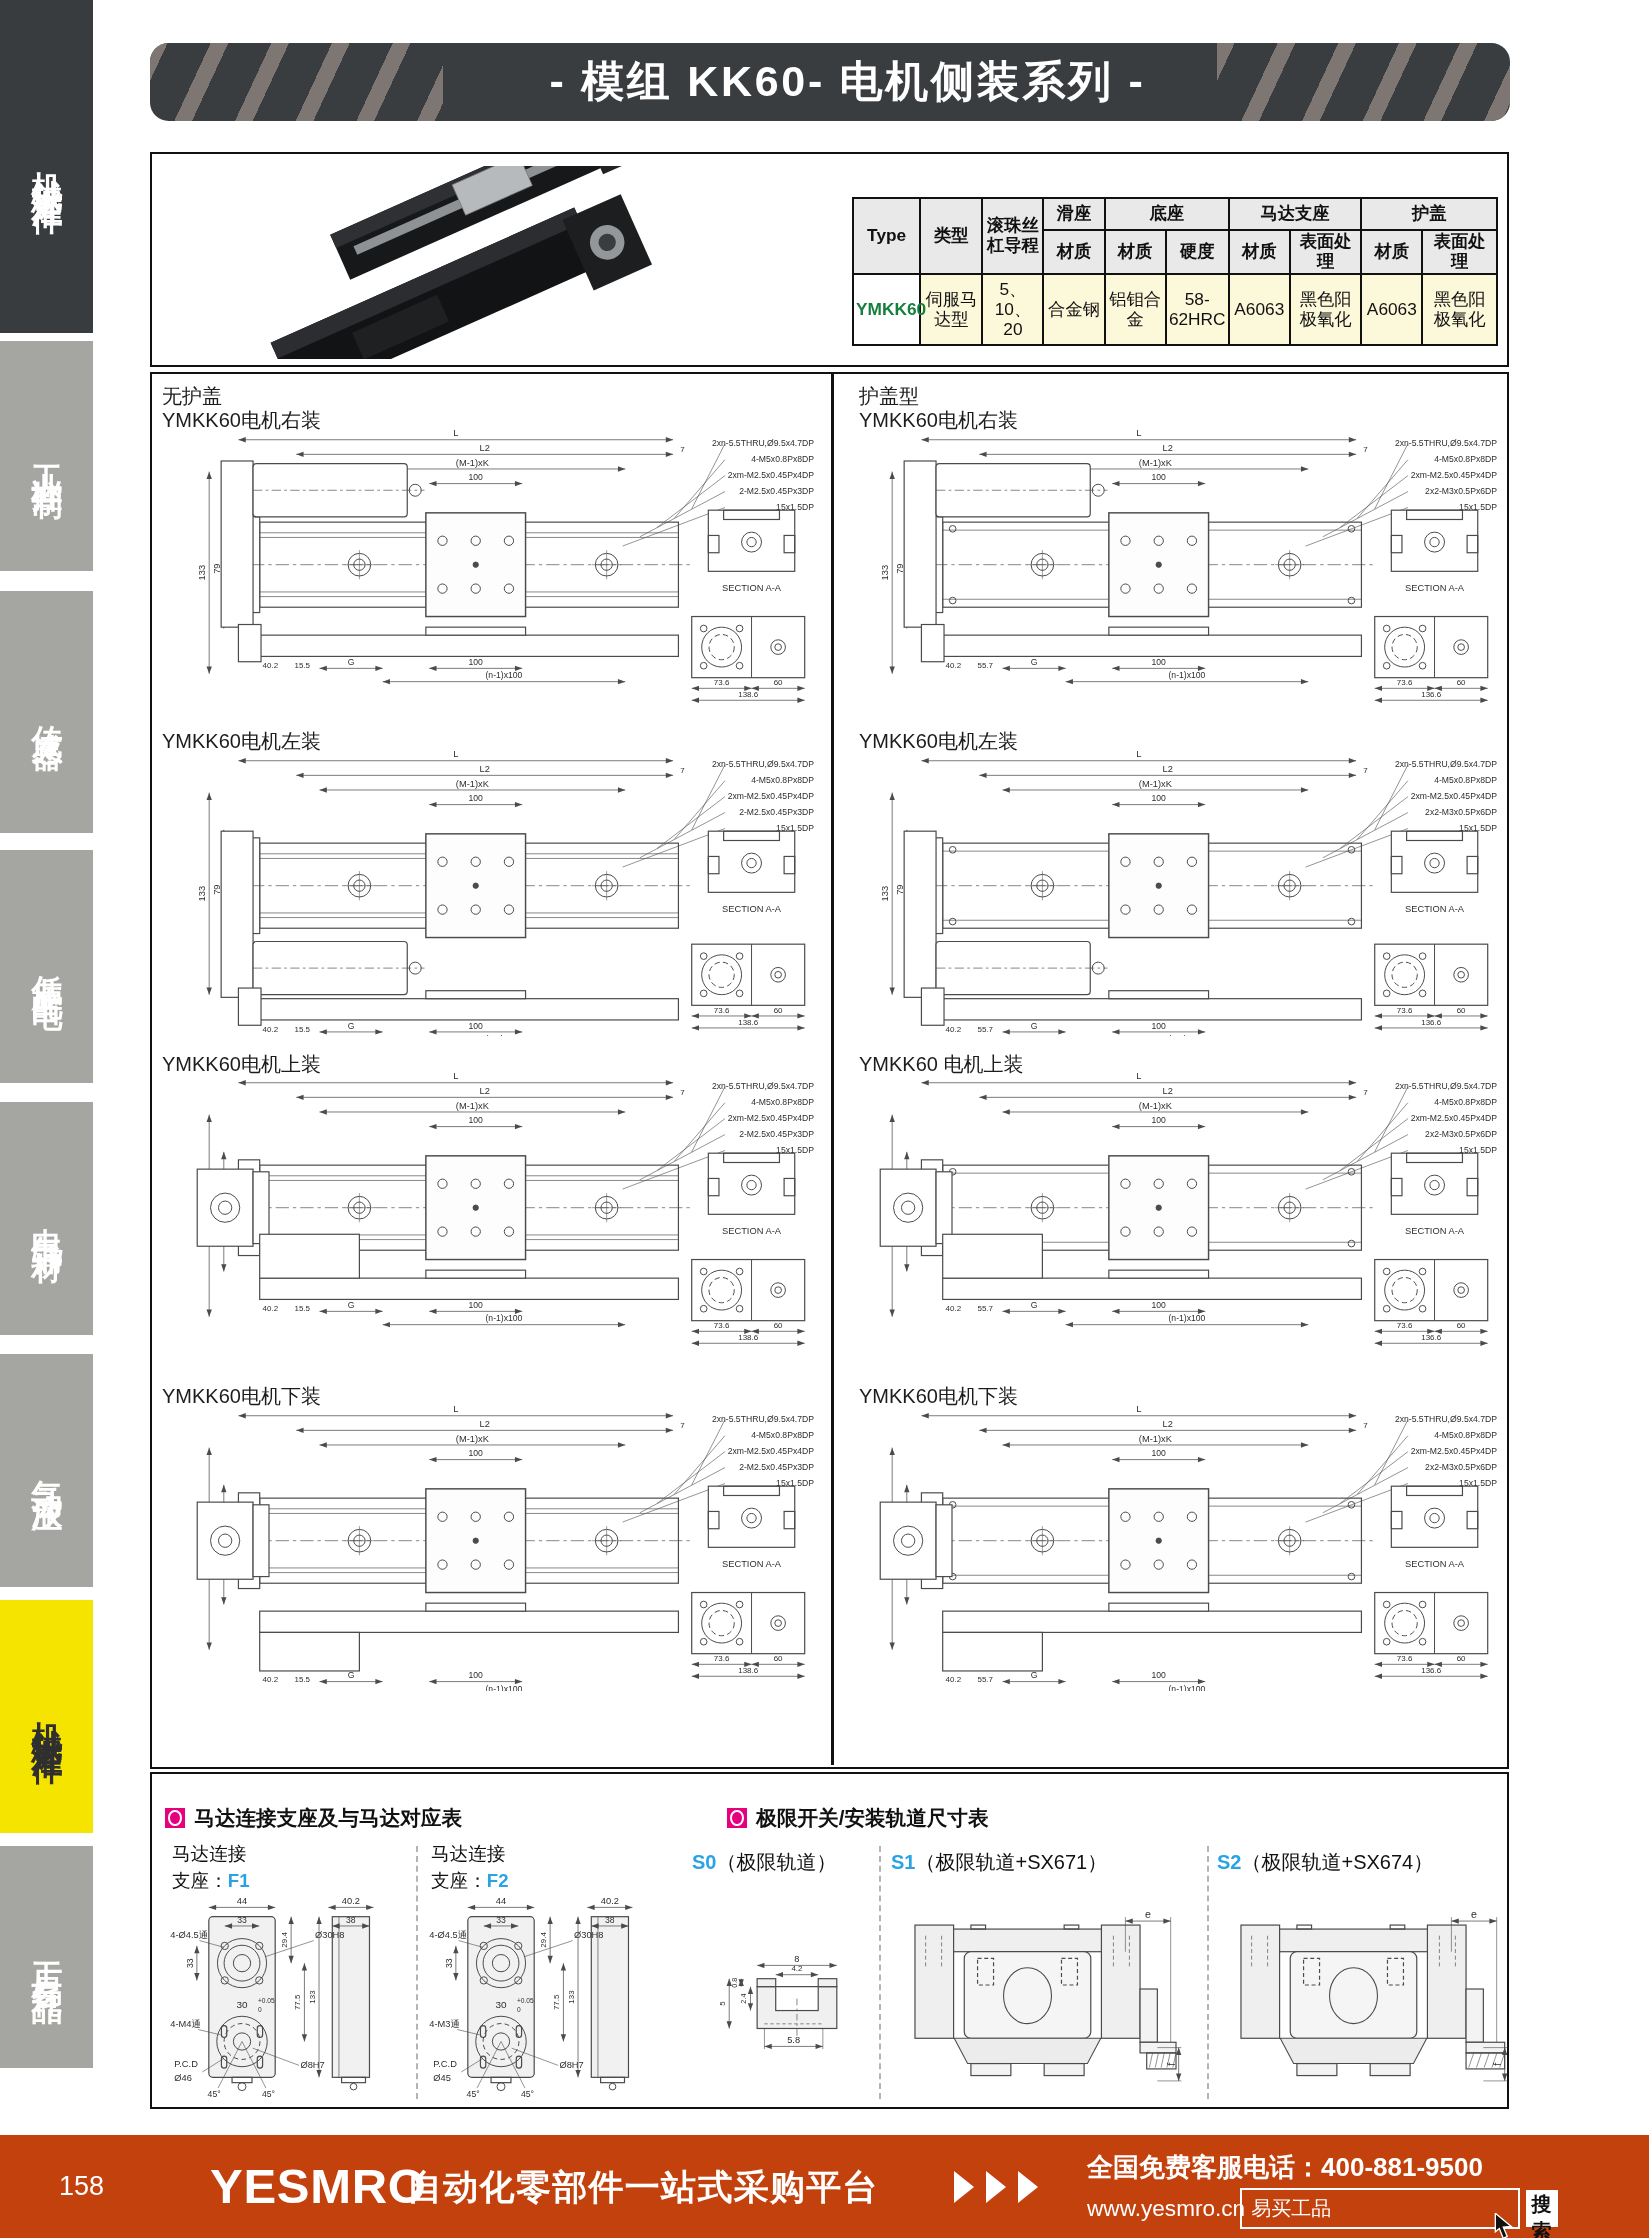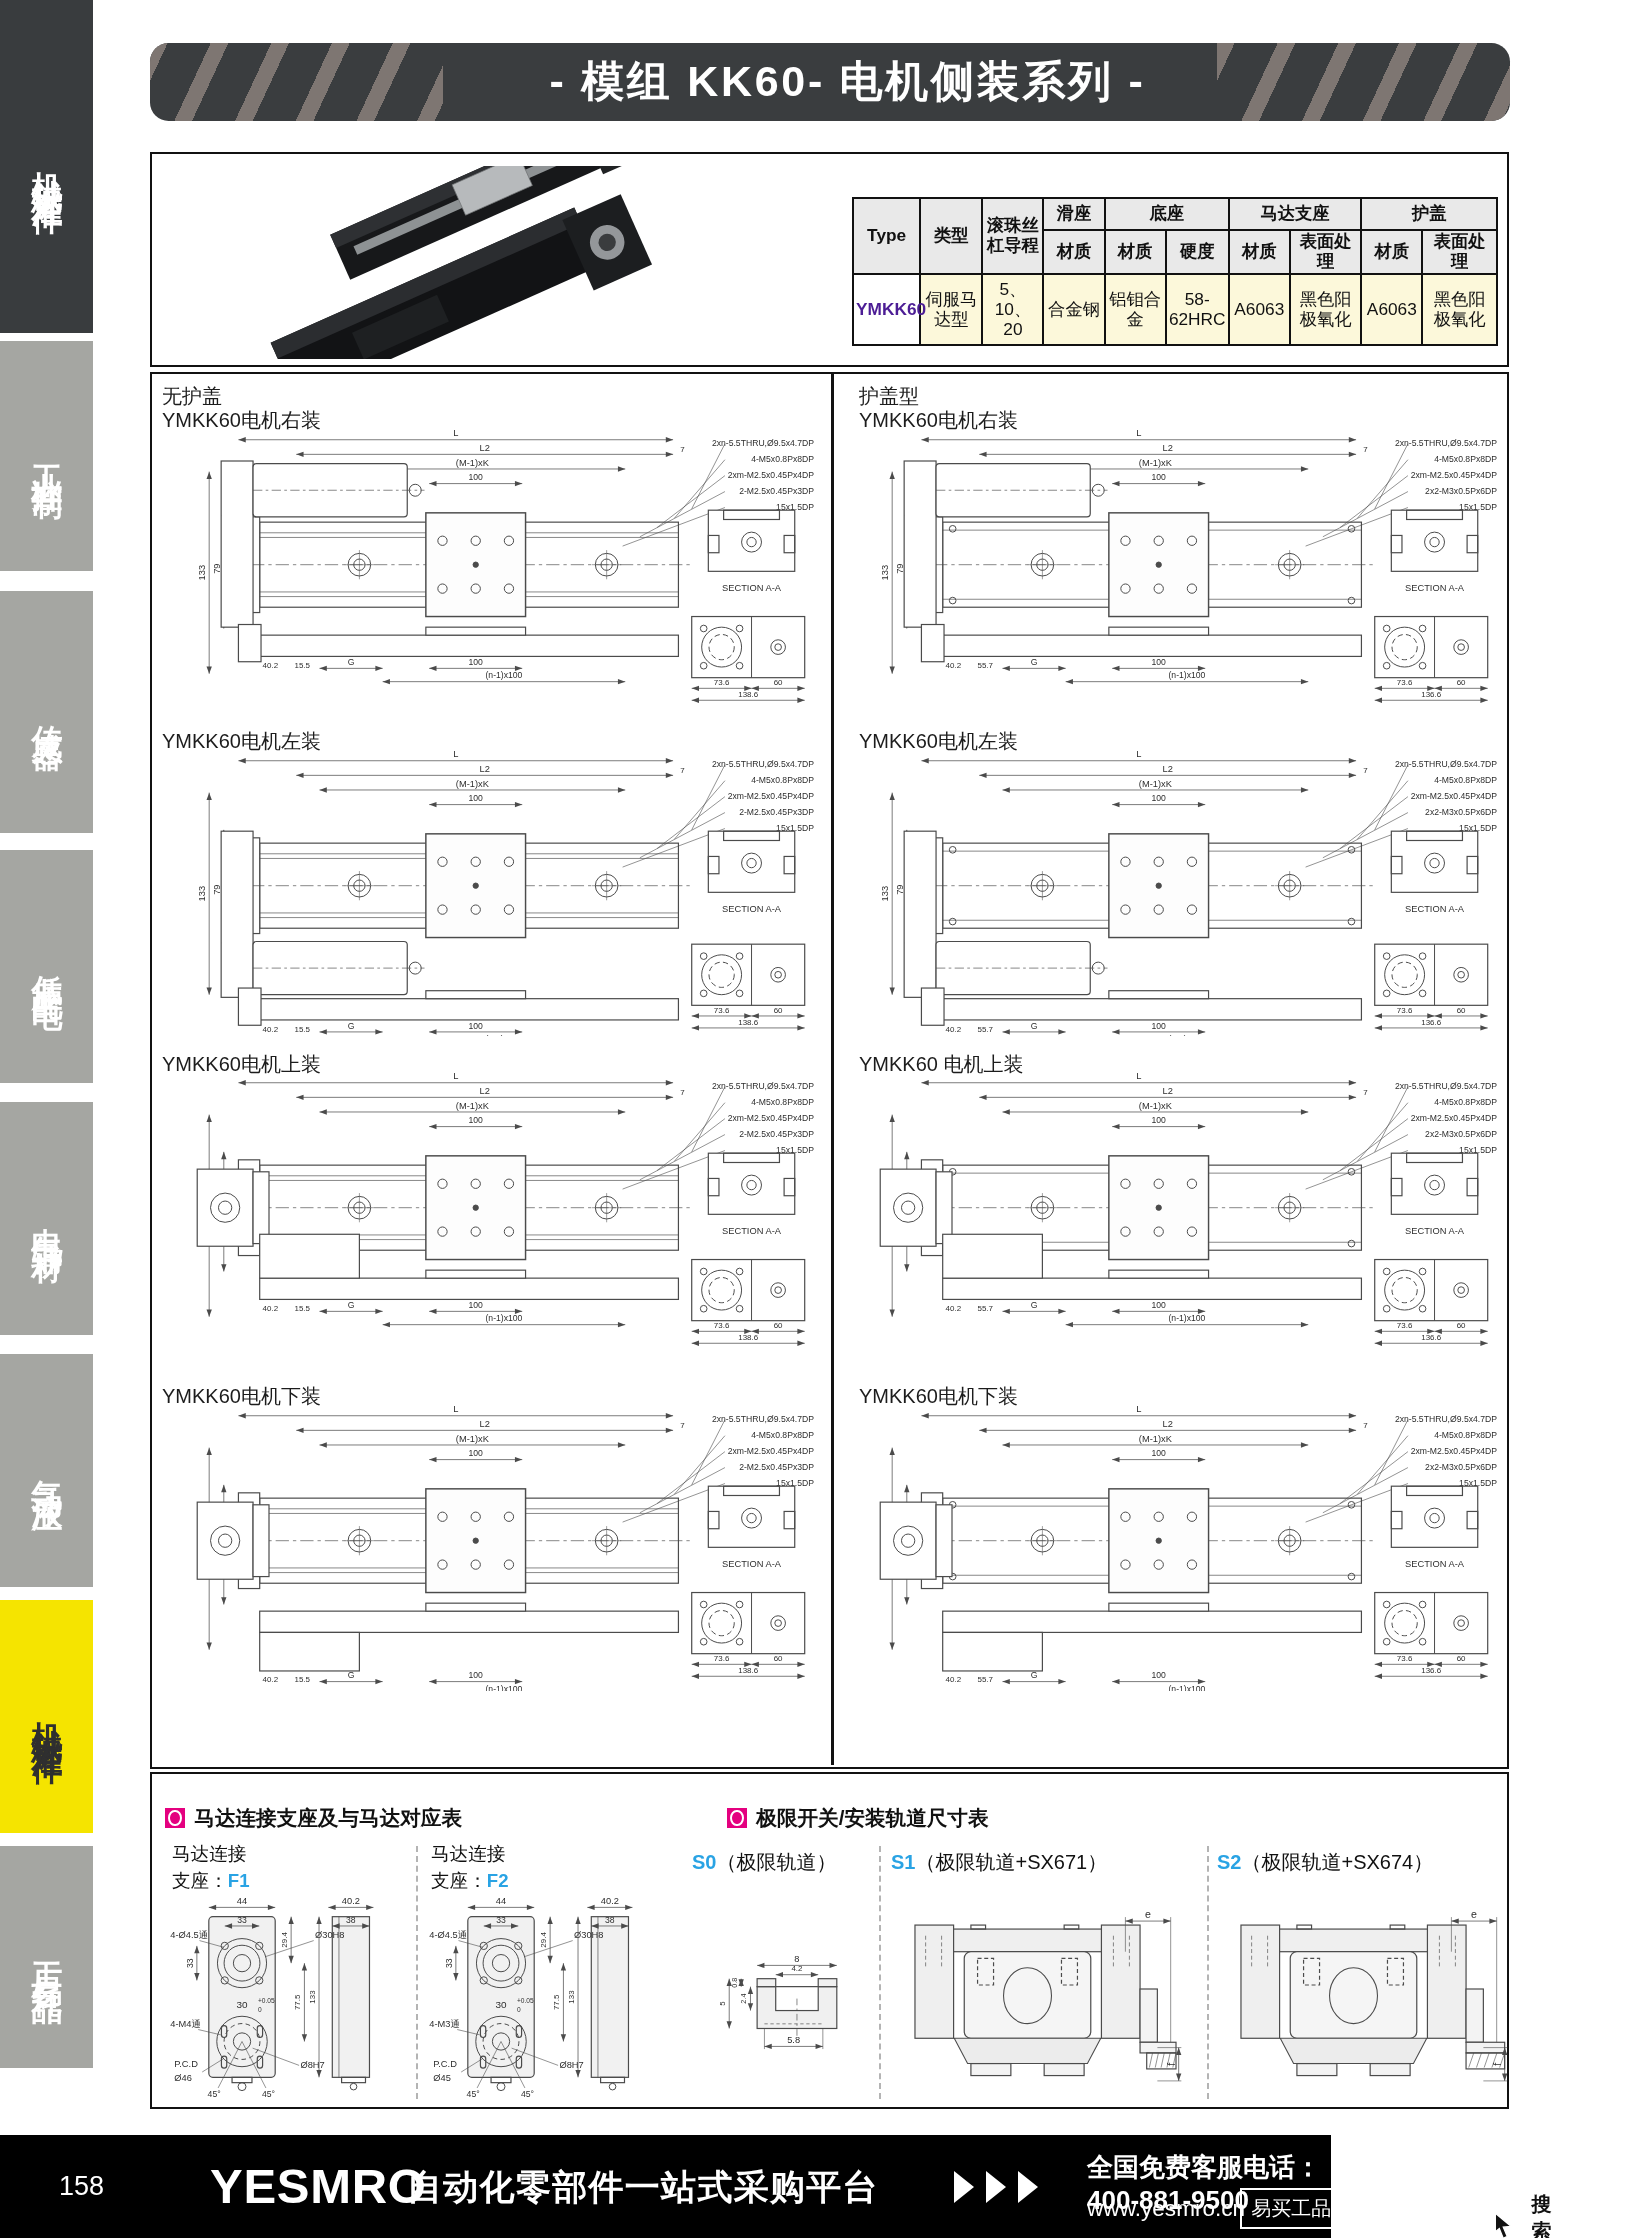--- a/index.html
+++ b/index.html
@@ -18,33 +18,33 @@
      background:repeating-linear-gradient(115deg,#7e7672 0 16px,transparent 16px 55px);}
   .band .title{position:absolute;left:0;right:0;top:0;bottom:0;display:flex;align-items:center;justify-content:center;
      color:#fff;font-size:43px;font-weight:bold;letter-spacing:2.7px;padding-left:35px;}
   
   .frame{position:absolute;border:2.7px solid #111;background:#fff;}
   
   .spec{border-collapse:collapse;table-layout:fixed;width:646px;}
   .spec th,.spec td{border:2px solid #111;text-align:center;vertical-align:middle;padding:1.3px 2px;line-height:1.15;}
   .spec th{background:#e9e9e9;font-size:17.3px;font-weight:600;}
   .spec td{background:#fcf8da;font-size:17.3px;}
-  .spec td.typecell{background:#fff;color:#4c1d95;font-weight:bold;}
+  .spec td.typecell{background:#fff;color:#15803d;font-weight:bold;}
   
   .dw-head{position:absolute;font-size:20px;color:#1c1c1c;}
   .dw-label{position:absolute;font-size:20px;color:#1c1c1c;font-weight:500;}
   .sub-title{position:absolute;display:flex;align-items:center;gap:9.3px;font-size:20.6px;font-weight:600;color:#111;}
   .bullet{width:20px;height:20px;background:#e4007f;display:inline-flex;align-items:center;justify-content:center;}
   .bullet i{display:block;width:9.3px;height:12px;border:2.7px solid #fff;border-radius:50%;}
   .blue{color:#29a3e4;font-weight:bold;}
   .flabel{position:absolute;font-size:18.6px;color:#111;line-height:1.45;}
   .slabel{position:absolute;font-size:20px;color:#111;}
   .dashdiv{position:absolute;width:0;border-left:2px dashed #b4b4b4;}
   
-  .footer{position:absolute;left:0;top:2135px;width:1331px;height:104px;background:#000000;color:#fff;}
+  .footer{position:absolute;left:0;top:2135px;width:1649px;height:104px;background:#c2410c;color:#fff;}
   .pageno{position:absolute;left:59px;top:36px;font-size:27px;color:#fff;}
   .logo{position:absolute;left:210px;top:22.6px;font-size:49px;font-weight:900;letter-spacing:0.7px;color:#fff;}
   .tagline{position:absolute;left:407px;top:29px;font-size:35px;font-weight:bold;color:#fff;letter-spacing:1.3px;}
   .phone{position:absolute;left:1087px;top:14.6px;font-size:26px;font-weight:bold;color:#fff;}
   .site{position:absolute;left:1087px;top:61px;font-size:22.6px;color:#fff;}
   .searchbox{position:absolute;left:1240px;top:53px;width:276px;height:37px;border:2px solid #fff;display:flex;}
   .searchbox input{flex:1;background:transparent;border:none;outline:none;color:#fff;font-size:20px;padding:0 9.3px;font-family:inherit;}
   .searchbox button{width:85px;background:#fff;color:#111;border:none;font-size:20px;font-weight:bold;font-family:inherit;}
   svg text{font-family:"Liberation Sans","DejaVu Sans",sans-serif;}
 </style>

